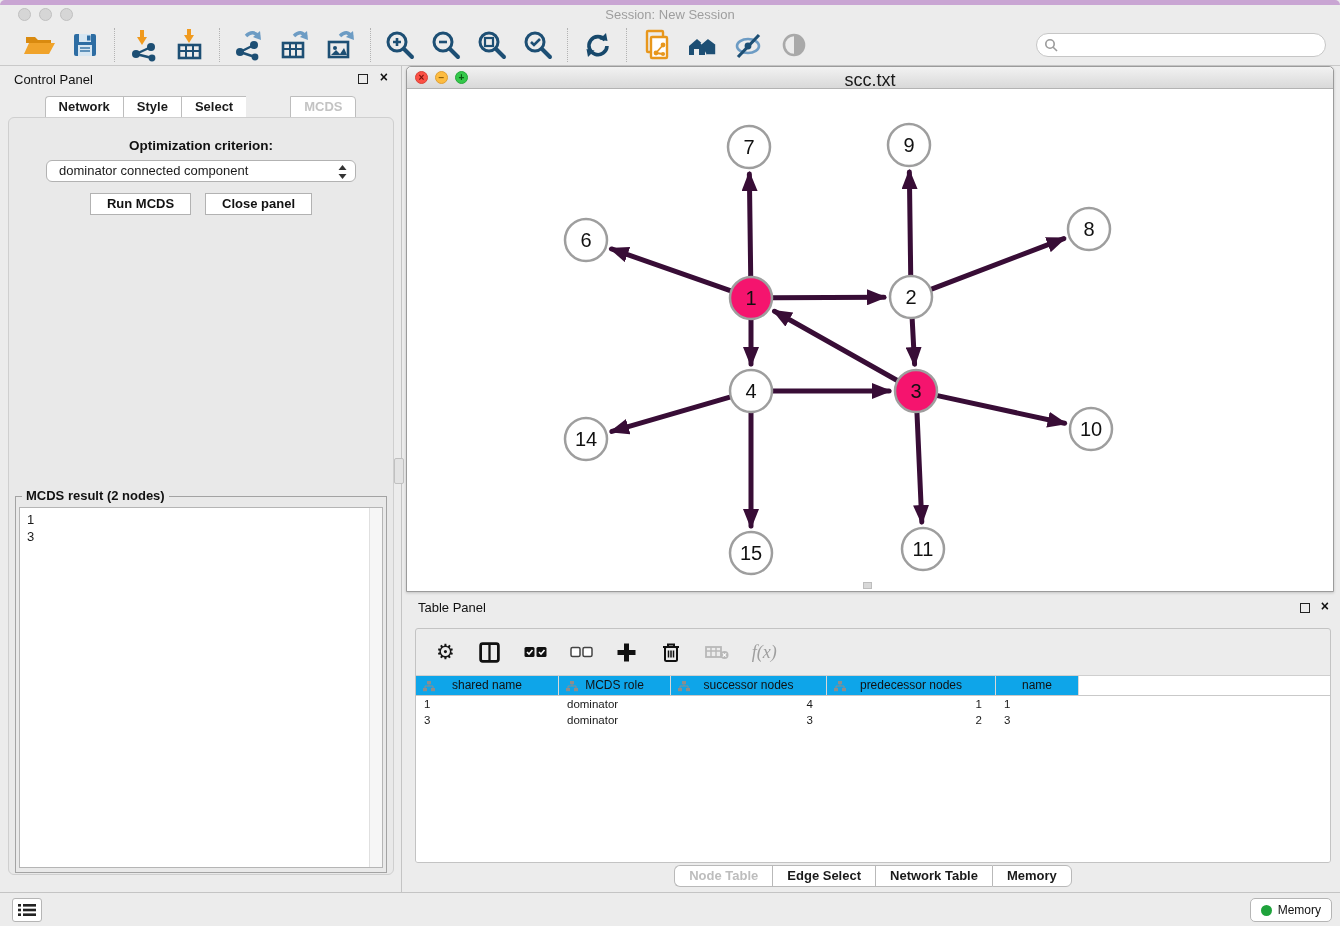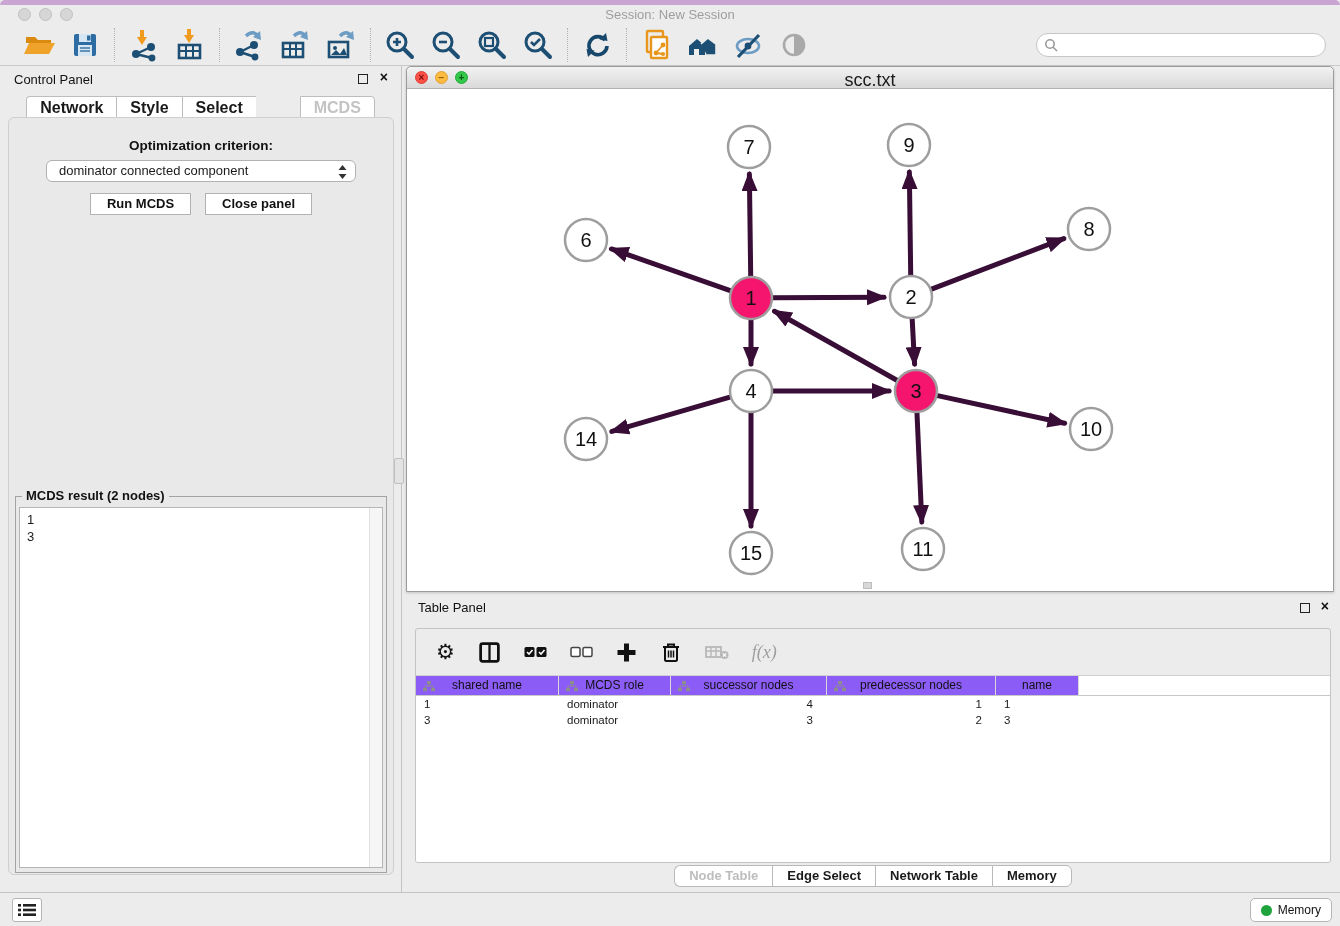--- a/index.html
+++ b/index.html
@@ -21,21 +21,21 @@
   .searchbox { position:relative; width:290px; height:24px; margin-right:4px; }
   .searchbox input { width:100%; height:100%; border:1px solid #c6c6c6; border-radius:12px; background:#fff; padding:0 8px 0 26px; font-size:12px; outline:none; }
   .searchbox svg { position:absolute; left:8px; top:5px; }
 
   
   .control-panel { position:absolute; left:0; top:66px; width:401px; height:826px; }
   .cp-title { position:absolute; left:14px; top:6px; font-size:13px; color:#111; }
   .float-ic { position:absolute; top:8px; width:10px; height:10px; border:1.5px solid #222; }
   .close-ic { position:absolute; top:3px; font-size:14px; font-weight:bold; color:#111; }
   .cp-tabs { position:absolute; left:0; right:0; top:30px; display:flex; justify-content:center; }
-  .ctab { background:#fff; border:1px solid #bdbdbd; border-right:none; padding:2px 13px 3px; font-size:16px; font-weight:600; color:#1a1a1a; }
+  .ctab { background:#fff; border:1px solid #bdbdbd; border-right:none; padding:2px 13px 3px; font-size:13px; font-weight:600; color:#1a1a1a; }
   .ctab:first-child { border-radius:4px 0 0 0; }
   .ctab:last-child { border-right:1px solid #bdbdbd; border-radius:0 4px 0 0;margin-left:44px; }
   .ctab.sel { color:#c3c3c3; }
   .cp-body { position:absolute; left:8px; width:386px; top:51px; height:758px; background:#e9e9e9; border:1px solid #cfcfcf; border-radius:6px; }
   .opt-label { position:absolute; left:0; right:0; top:20px; text-align:center; font-size:13.5px; font-weight:600; color:#111; }
   .criterion { position:absolute; left:37px; width:310px; top:42px; height:22px; background:#fff; border:1px solid #b2b2b2; border-radius:6px; font-size:13px; line-height:20px; padding-left:12px; }
   .criterion svg { position:absolute; right:7px; top:3px; }
   .cp-btnrow { position:absolute; left:0; right:0; top:75px; display:flex; justify-content:center; gap:14px; }
   .btn { background:#fff; border:1px solid #b2b2b2; border-radius:0; font-size:13px; font-weight:600; padding:2px 16px 3px; color:#111; }
   .result-fieldset { position:absolute; left:6px; width:372px; top:378px; height:377px; border:1px solid #a3a3a3; }
@@ -59,21 +59,21 @@
   
   .table-panel { position:absolute; left:406px; top:596px; width:934px; height:296px; }
   .tp-title { position:absolute; left:12px; top:4px; font-size:13px; color:#111; }
   .tp-container { position:absolute; left:9px; right:9px; top:32px; height:235px; background:#ececec; border:1px solid #c3c3c3; border-radius:3px; overflow:hidden; }
   .tp-toolbar { position:absolute; left:0; right:0; top:0; height:46px; display:flex; align-items:center; gap:23px; padding-left:20px; }
   .tp-toolbar .tbi { display:flex; align-items:center; }
   .gear-glyph { font-size:21px; color:#161616; line-height:20px; }
   .fx-glyph { font-family:"Liberation Serif", serif; font-style:italic; font-size:18px; color:#9e9e9e; }
   .tp-table { position:absolute; left:0; right:0; top:46px; bottom:0; background:#fff; }
   .thead { display:flex; height:21px; border-top:1px solid #cfcfcf; border-bottom:1px solid #c9c9c9; }
-  .th { position:relative; background:#8b5cf6; border-right:1px solid #d8d8d8; font-size:12px; color:#111; text-align:center; line-height:19px; }
+  .th { position:relative; background:#0ea5e9; border-right:1px solid #d8d8d8; font-size:12px; color:#111; text-align:center; line-height:19px; }
   .th svg { position:absolute; left:7px; top:5px; }
   .trow { display:flex; height:16px; font-size:11.5px; line-height:16px; }
   .td { overflow:hidden; white-space:nowrap; }
   .tp-tabs { position:absolute; left:0; right:0; top:269px; display:flex; justify-content:center; }
   .ttab { background:#fff; border:1px solid #b9b9b9; border-right:none; padding:2px 14px 3px; font-size:13px; font-weight:600; color:#1a1a1a; }
   .ttab:first-child { border-radius:6px 0 0 6px; }
   .ttab:last-child { border-right:1px solid #b9b9b9; border-radius:0 6px 6px 0; }
   .ttab.sel { color:#bdbdbd; }
 
   

